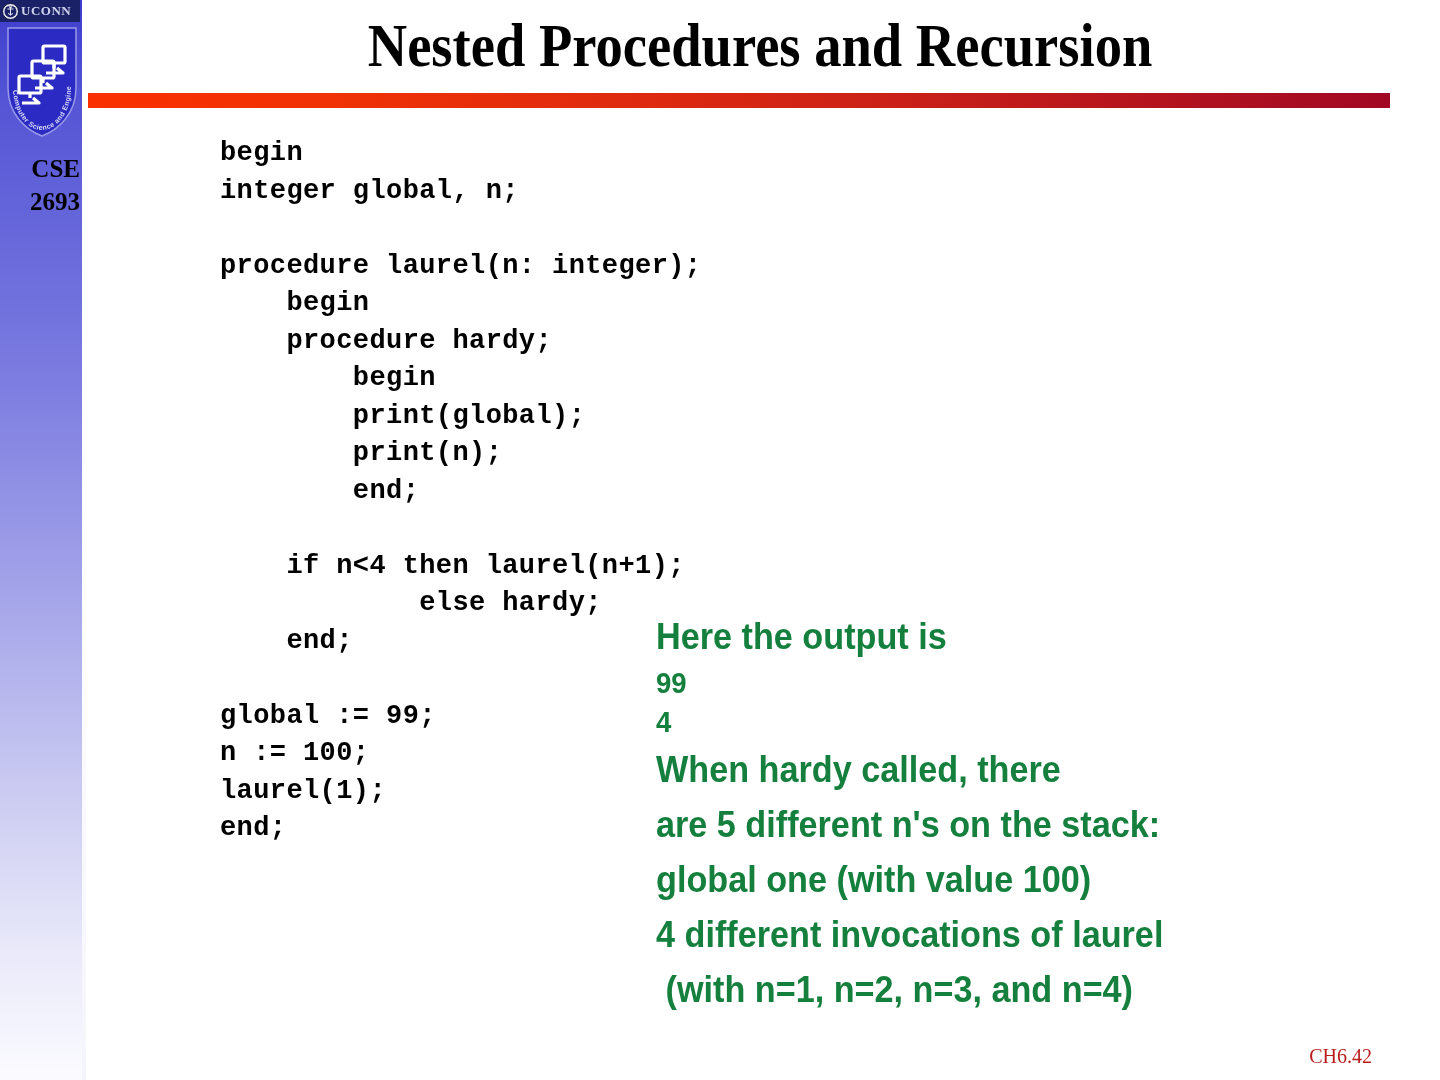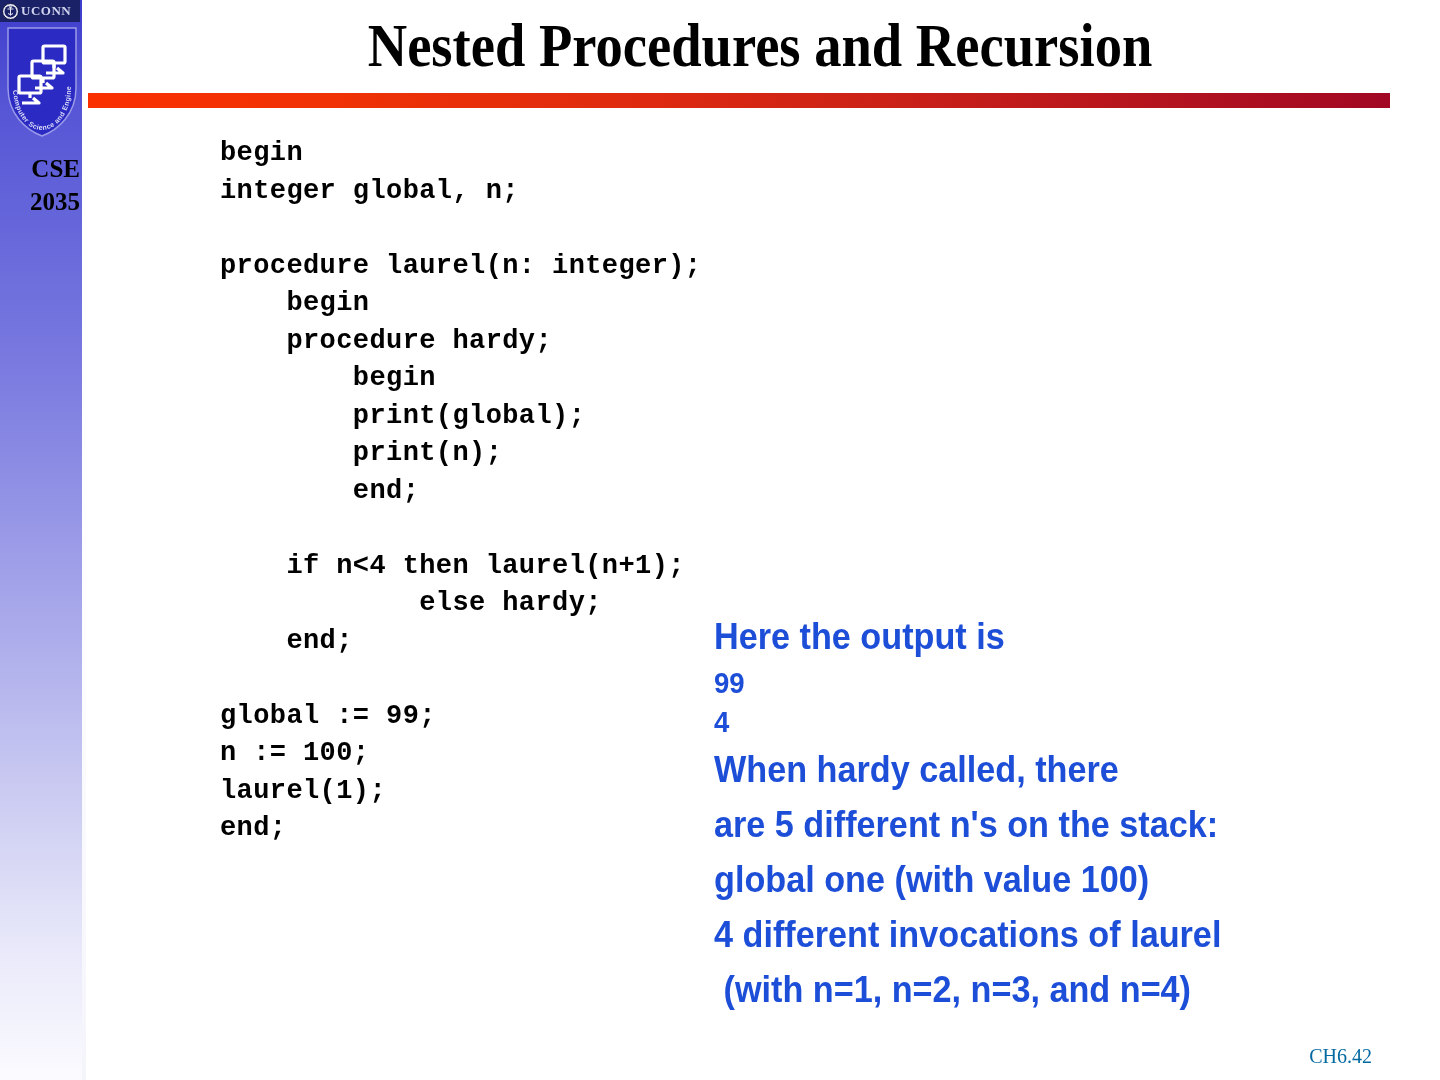--- a/index.html
+++ b/index.html
@@ -103,23 +103,23 @@
     line-height: 37.5px;
     color: #000000;
     white-space: pre;
     letter-spacing: 0.4px;
   }
   .code-line { height: 37.5px; margin-left: 34px; }
 
   
   #explain-block {
     position: absolute;
-    left: 714px; top: 609px;
+    left: 656px; top: 609px;
     width: 700px;
-    color: #1d4ed8;
+    color: #15803d;
   }
   .ex-line {
     font-family: "Liberation Sans", sans-serif;
     font-weight: bold;
     font-size: 36px;
     line-height: 55px;
     white-space: pre;
     transform: scaleX(0.95);
     transform-origin: left center;
   }
@@ -127,21 +127,21 @@
     font-size: 29px;
     line-height: 39px;
   }
 
   
   #footer-code {
     position: absolute;
     right: 18px; bottom: 12px;
     font-family: "Liberation Serif", serif;
     font-size: 20px;
-    color: #0369a1;
+    color: #b91c1c;
   }
 </style>
 </head>
 <body>
 
 <div id="slide">
 
   <div id="sidebar"></div>
   <div id="sidebar-edge"></div>
 
@@ -170,21 +170,21 @@
       <rect x="13" y="50" width="22" height="17" rx="1.5"></rect>
       <path d="M24 67 v5 M16 77 h17 l-6 -5"></path>
     </g>
     <text font-family="'Liberation Sans', sans-serif" font-size="7" font-weight="bold" fill="#dcdcf8" letter-spacing="0.4">
       <textPath href="#arcpath" startOffset="2%">Computer Science and Engineering</textPath>
     </text>
   </svg>
 
   <div id="course-code">
     <div>CSE</div>
-    <div>2035</div>
+    <div>2693</div>
   </div>
 
   <div id="slide-title">Nested Procedures and Recursion</div>
   <div id="title-rule"></div>
 
   <pre id="code-block"><div class="code-line">begin</div><div class="code-line">integer global, n;</div><div class="code-line">&nbsp;</div><div class="code-line">procedure laurel(n: integer);</div><div class="code-line">    begin</div><div class="code-line">    procedure hardy;</div><div class="code-line">        begin</div><div class="code-line">        print(global);</div><div class="code-line">        print(n);</div><div class="code-line">        end;</div><div class="code-line">&nbsp;</div><div class="code-line">    if n&lt;4 then laurel(n+1);</div><div class="code-line">            else hardy;</div><div class="code-line">    end;</div><div class="code-line">&nbsp;</div><div class="code-line">global := 99;</div><div class="code-line">n := 100;</div><div class="code-line">laurel(1);</div><div class="code-line">end;</div></pre>
 
   <div id="explain-block">
       <div class="ex-line">Here the output is</div>
       <div class="ex-line ex-small">99</div>

